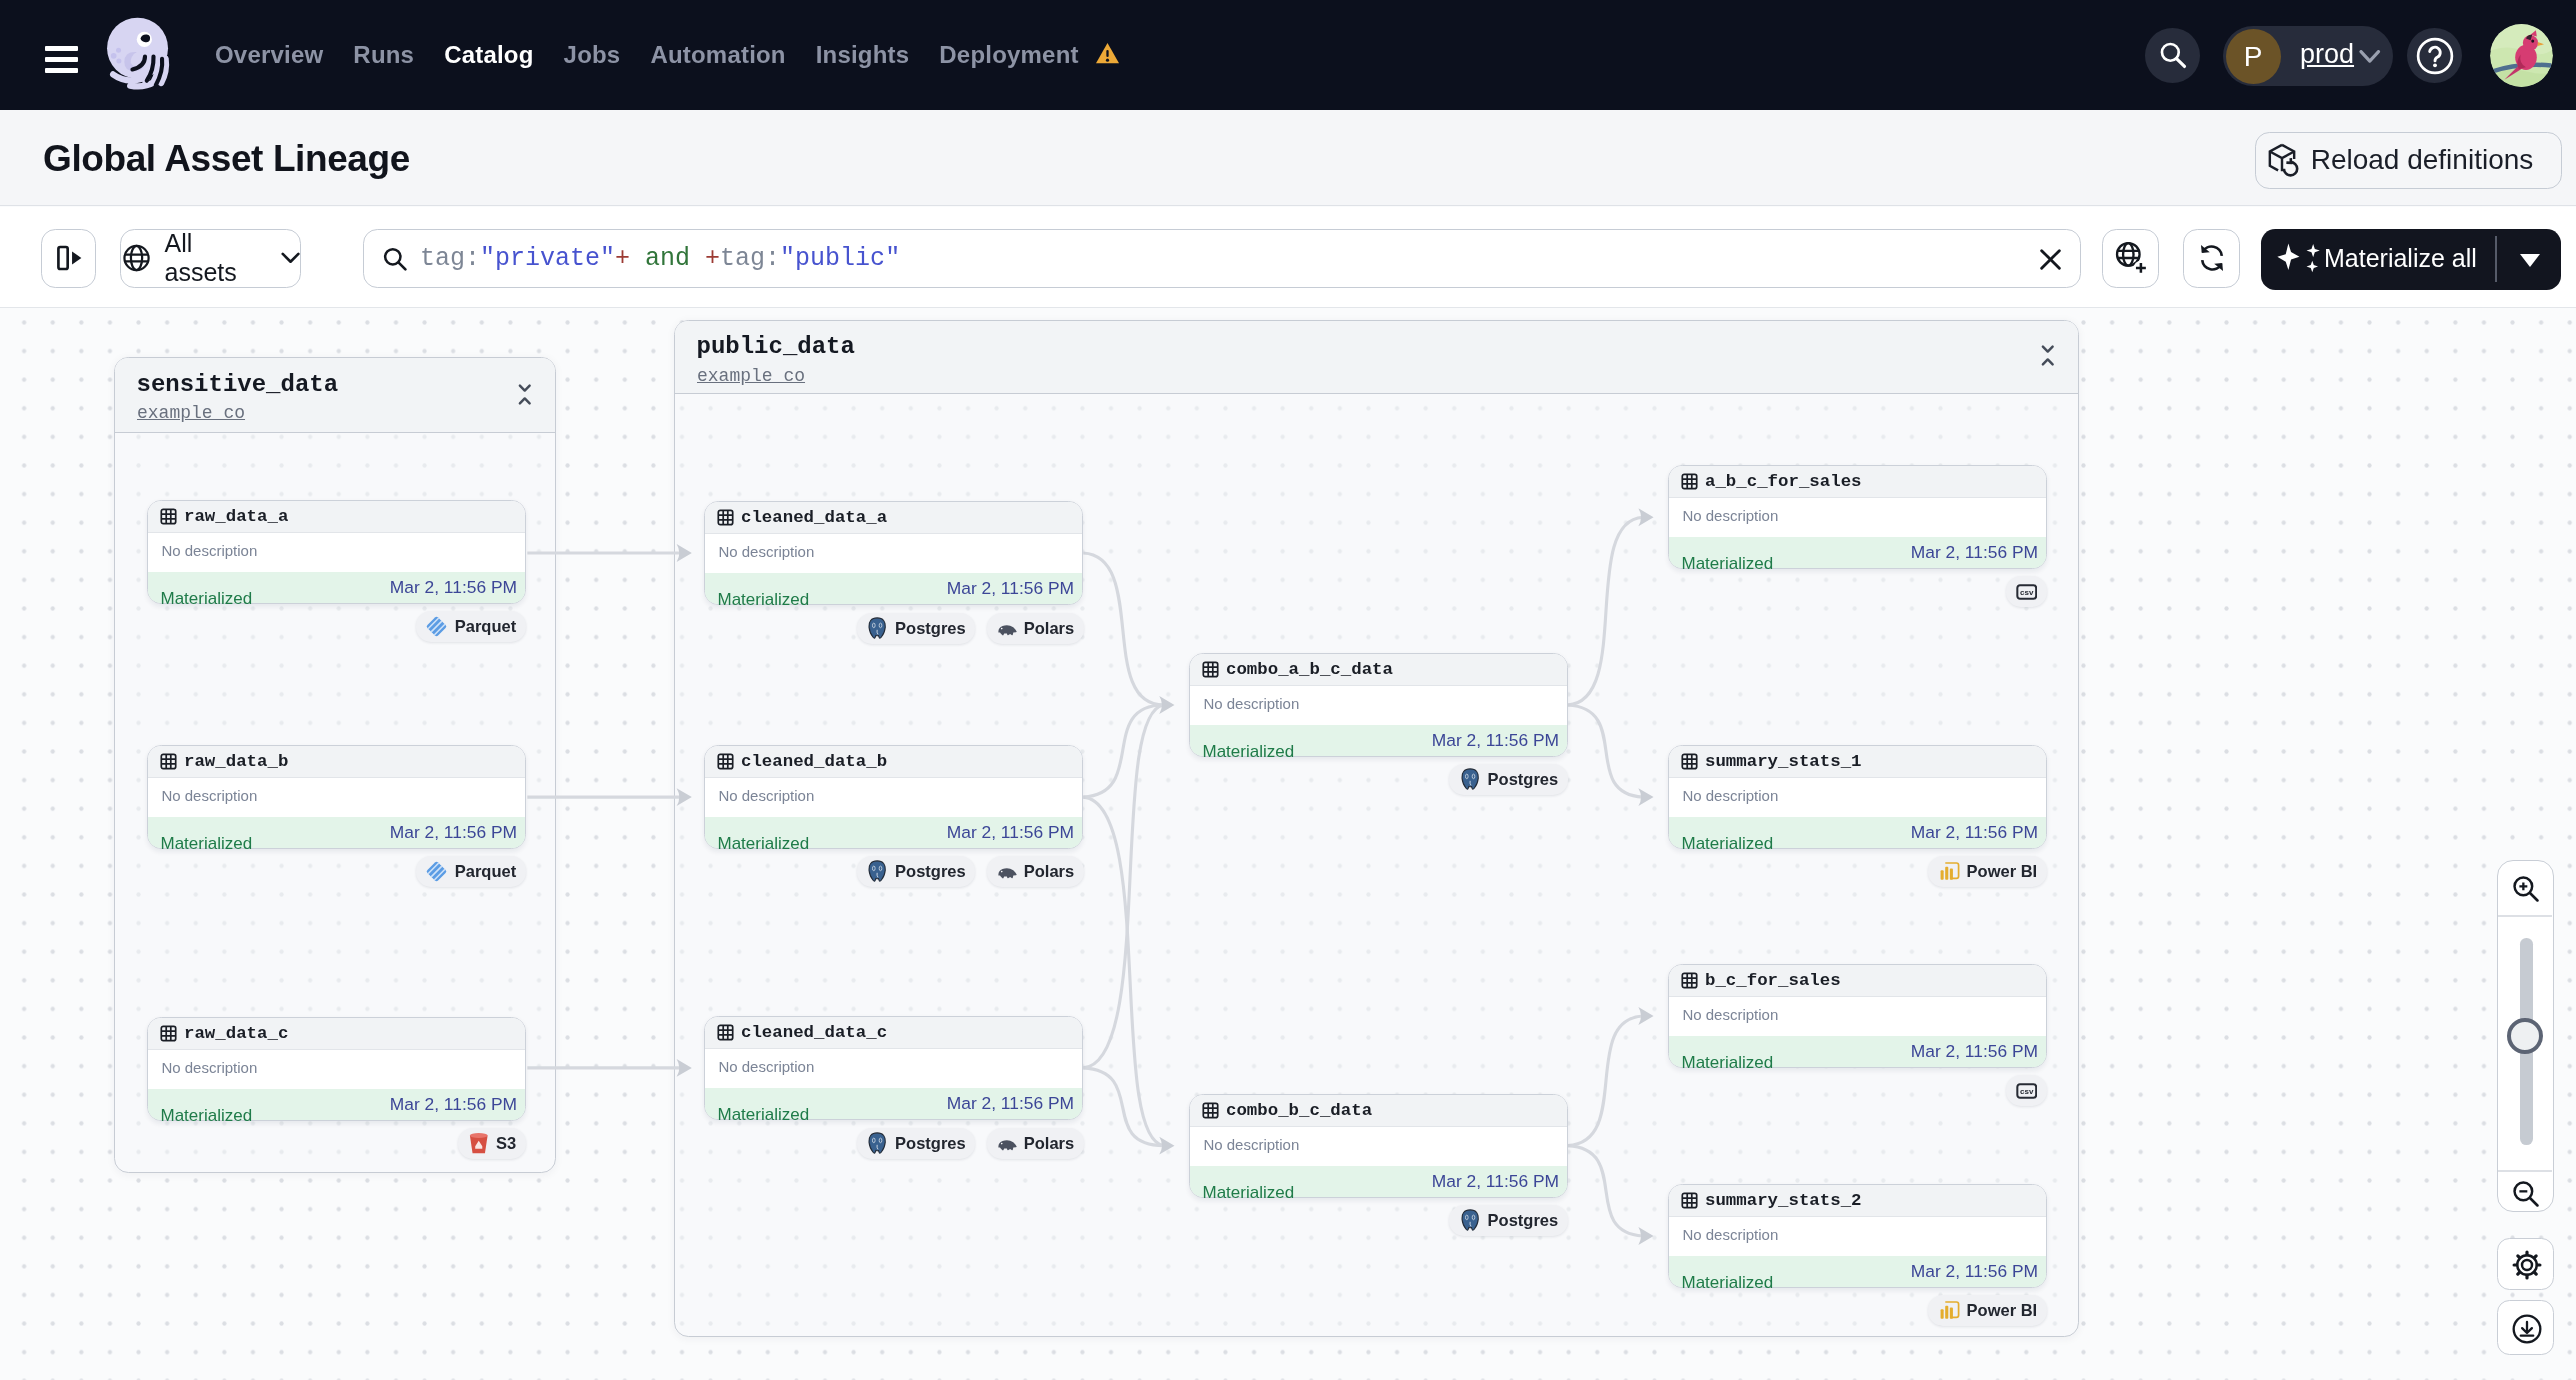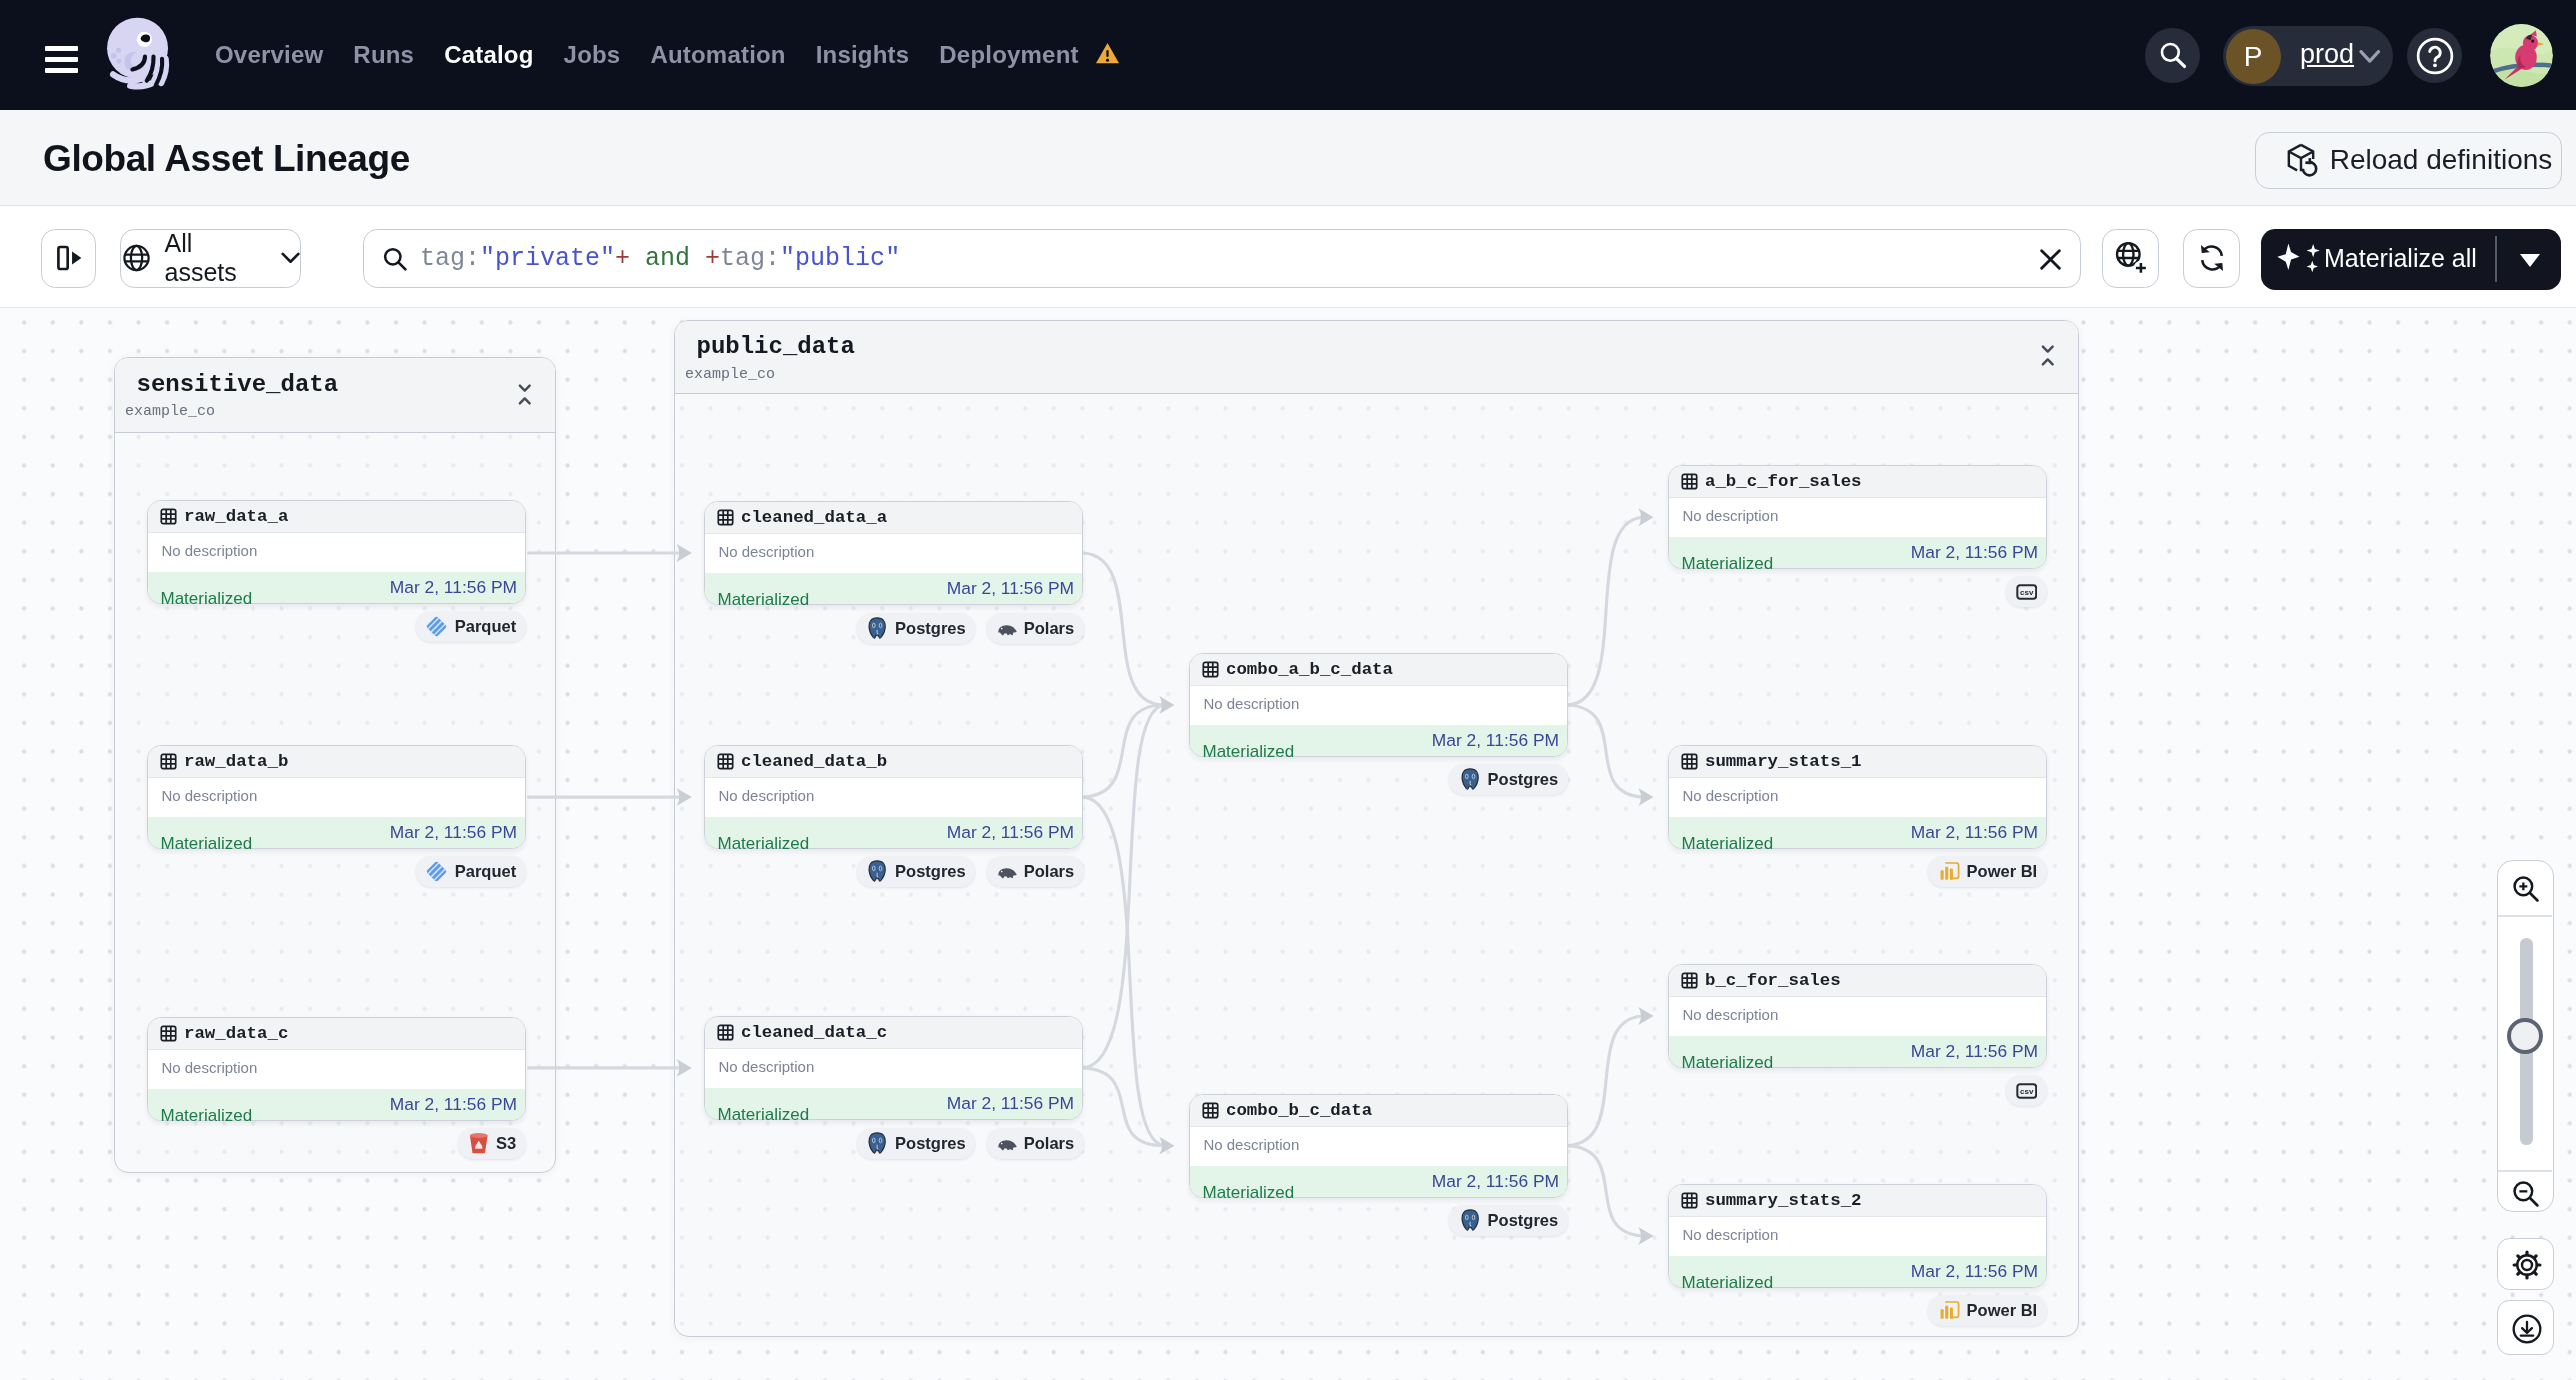--- a/index.html
+++ b/index.html
@@ -18,21 +18,21 @@
 #prodpill { position:absolute; left:2223px; top:26px; width:170px; height:60px; border-radius:30px; background:#272c3b; }
 #prodpill .pav { position:absolute; left:2.7px; top:2.7px; width:55px; height:55px; border-radius:50%; background:#6b5327; color:#fff;
   font-size:28px; font-weight:400; text-align:center; line-height:55px; }
 #prodpill .ptxt { position:absolute; left:77px; top:13.4px; font-size:27px; font-weight:400; color:#fff;text-decoration:underline; }
 #avatar { position:absolute; left:2490px; top:24px; width:63px; height:63px; border-radius:50%; overflow:hidden; }
 
 
 #header { position:absolute; left:0; top:110px; width:2576px; height:96px; background:#f5f6f8; border-bottom:1.8px solid #dfe2e7; }
 #header h1 { position:absolute; left:43px; top:28px; font-size:37px; font-weight:700; color:#11141c; letter-spacing:-0.4px; }
 #reloadbtn { position:absolute; left:2255px; top:21.5px; width:307px; height:57px; border:1.8px solid #c6ccd5; border-radius:14.3px;
-  background:#f5f6f8; display:flex; align-items:center; justify-content:flex-start; padding-left:27px; gap:10.7px;
+  background:#f5f6f8; display:flex; align-items:center; justify-content:flex-start; padding-left:8px; gap:10.7px;
   font-size:28px; color:#1a1e28; font-weight:400;}
 
 
 #toolbar { position:absolute; left:0; top:207px; width:2576px; height:101px; background:#ffffff; border-bottom:1.8px solid #e3e6ea; }
 .tbtn { position:absolute; top:21.5px; height:59px; border:1.8px solid #c6ccd5; border-radius:14.3px; background:#fff;
   display:flex; align-items:center; justify-content:center; }
 #btn-expand { left:41px; width:55px; }
 #btn-assets { left:120px; width:181px; gap:12.5px; font-size:25px; color:#14181f; font-weight:400; }
 #searchbox { position:absolute; left:363px; top:21.5px; width:1718px; height:59px; border:1.8px solid #c6ccd5; border-radius:14.3px;
   background:#fff; }
@@ -46,21 +46,21 @@
 #matbtn .caret { position:absolute; left:259px; top:25px; width:0; height:0; border-left:10.3px solid transparent; border-right:10.3px solid transparent; border-top:13px solid #fff; }
 
 
 #canvas { position:absolute; left:0; top:308px; width:2576px; height:1072px; background:#fafbfc; }
 
 .group { position:absolute; border:1.8px solid #c7ccd4; border-radius:14.3px; background:rgba(246,248,250,0.5); box-shadow:0 1.8px 9px rgba(30,40,60,0.05); }
 .group .ghead { position:absolute; left:0; top:0; right:0; border-bottom:1.8px solid #c7ccd4; background:#f2f4f6;
   border-radius:12.5px 12.5px 0 0; }
 .group .gtitle { position:absolute; left:21.5px; top:12.5px; font-family:"Liberation Mono",monospace; font-weight:700;
   font-size:24px; color:#151922; }
-.group .gsub { position:absolute; left:10px; top:45px; font-family:"Liberation Mono",monospace; font-size:15px; color:#69707e; }
+.group .gsub { position:absolute; left:22px; top:45px; font-family:"Liberation Mono",monospace; font-size:18px; color:#69707e;text-decoration:underline; }
 .group .gcoll { position:absolute; right:19.7px; top:0px; }
 
 .node { position:absolute; width:379px; height:104px; border:1.8px solid #ccd1d9; border-radius:14.3px; background:#fff;
   box-shadow:0 2.7px 5.4px rgba(20,30,50,0.07);padding-left:14px; }
 .node .nhead { position:absolute; left:0; top:0; right:0; height:32px; background:#f1f3f5; border-bottom:1.8px solid #e2e5e9;
   border-radius:12.5px 12.5px 0 0; }
 .node .ntitle { position:absolute; left:36px; top:6.3px; font-family:"Liberation Mono",monospace; font-weight:700; font-size:17.4px; color:#1a1e26; }
 .node .nicon { position:absolute; left:11.6px; top:7.2px; }
 .node .ndesc { position:absolute; left:13.4px; top:41px; font-size:15px; color:#7b8496; }
 .node .nfoot { position:absolute; left:0; bottom:0; right:0; height:31px; background:#e3f4e9; border-radius:0 0 12.5px 12.5px; }

